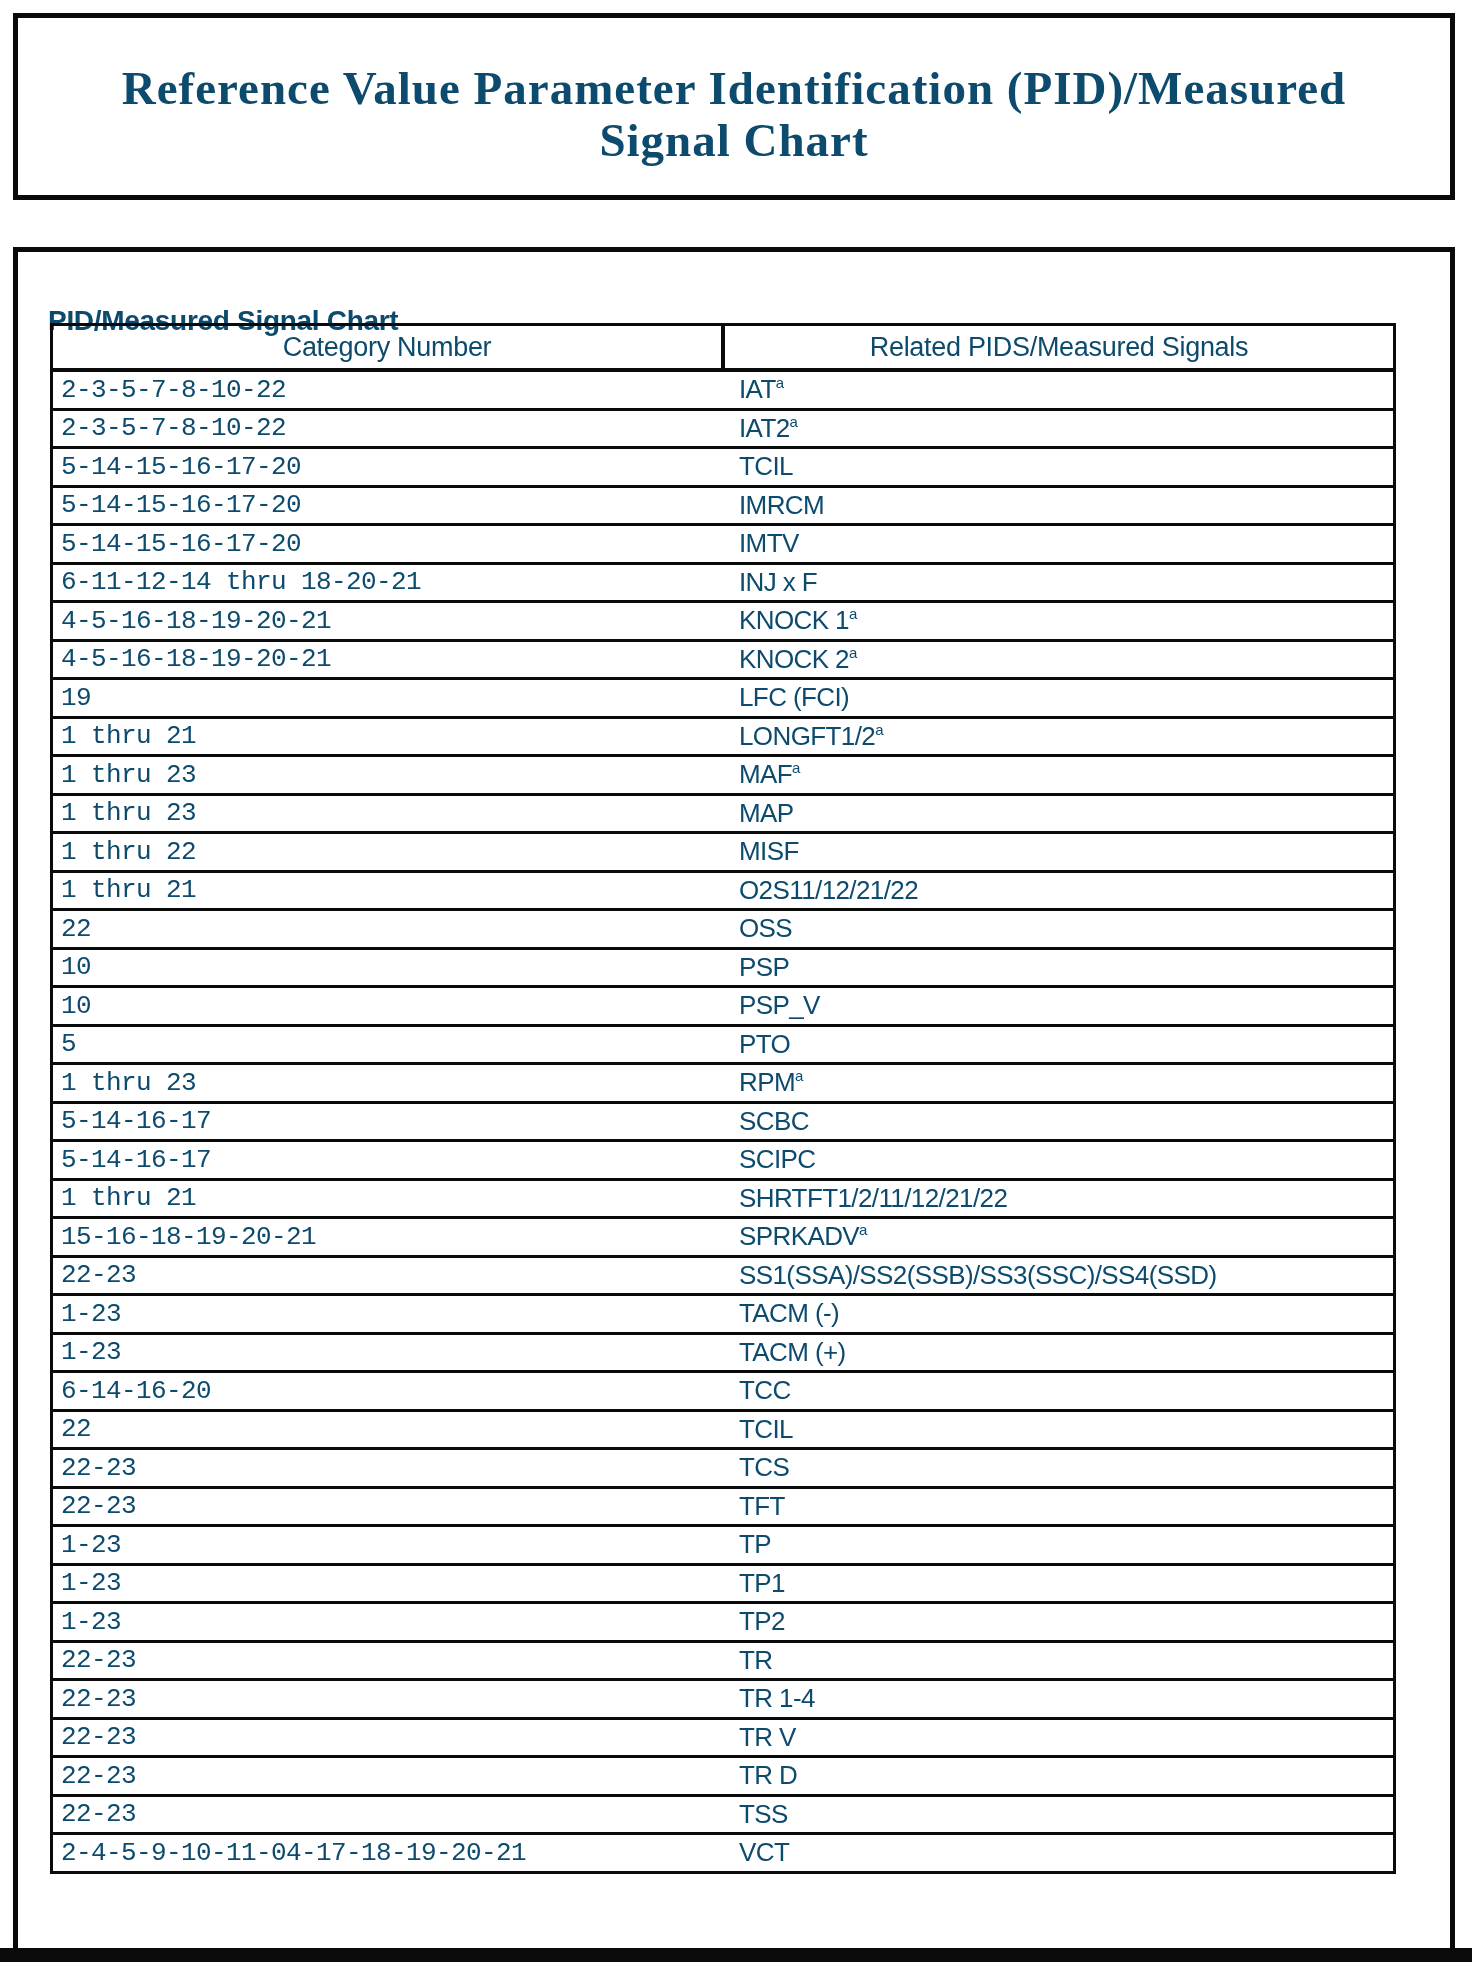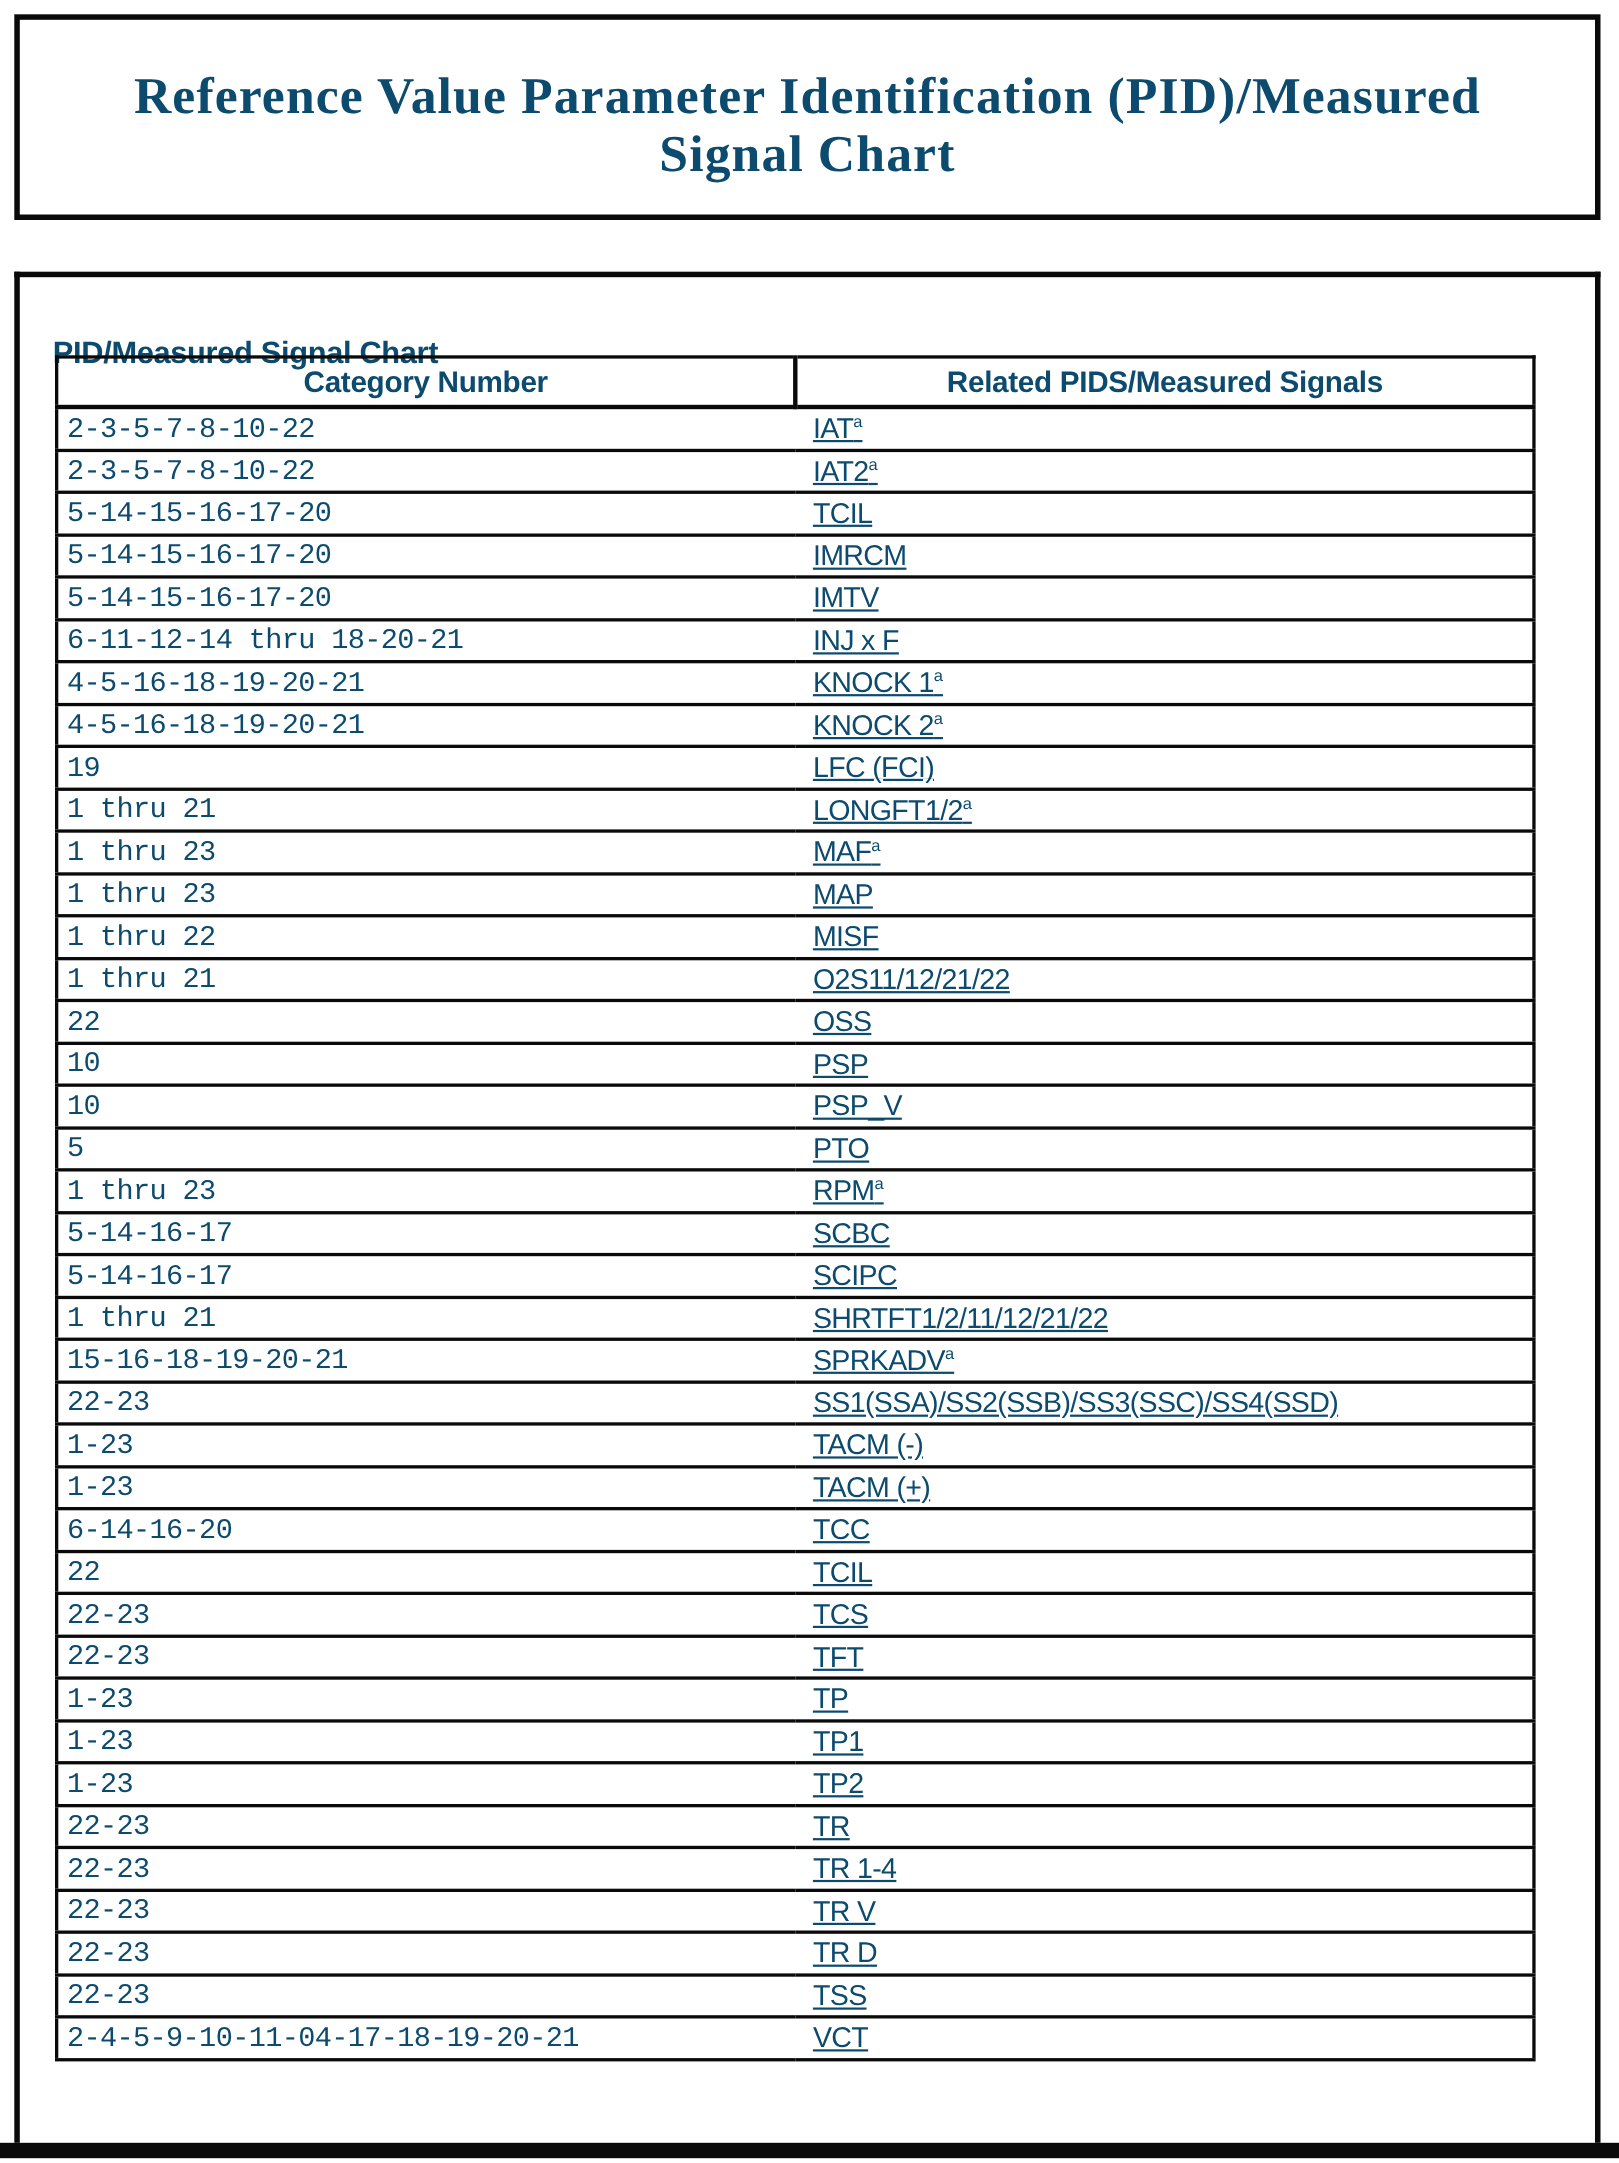--- a/index.html
+++ b/index.html
@@ -65,42 +65,42 @@
     left: 32px;
     top: 71px;
     width: 1346px;
     border-collapse: collapse;
     border: 3px solid #0a0a0a;
     table-layout: fixed;
   }
   table.signal-table th {
     height: 42px;
     font-size: 27px;
-    font-weight: bold;
+    font-weight: normal;
     text-align: center;
     letter-spacing: -0.3px;
     border-bottom: 4px solid #0a0a0a;
     padding: 0;
   }
   table.signal-table th.col-category {
     width: 668px;
     border-right: 4px solid #0a0a0a;
   }
   table.signal-table td {
     height: 35.5px;
     font-size: 26px;
     letter-spacing: -0.6px;
     border-bottom: 3px solid #0a0a0a;
     padding: 0;
     white-space: nowrap;
     overflow: hidden;
     vertical-align: middle;
   }
   table.signal-table td.category-cell { padding-left: 8px; font-family: Liberation Mono, monospace; }
-  table.signal-table td.signal-cell  { padding-left: 16px; text-decoration: underline; }
+  table.signal-table td.signal-cell  { padding-left: 16px; }
   table.signal-table sup {
     font-size: 15px;
     vertical-align: super;
     line-height: 0;
     letter-spacing: 0;
   }
 
   .continued-note {
     position: absolute;
     left: 37px;

